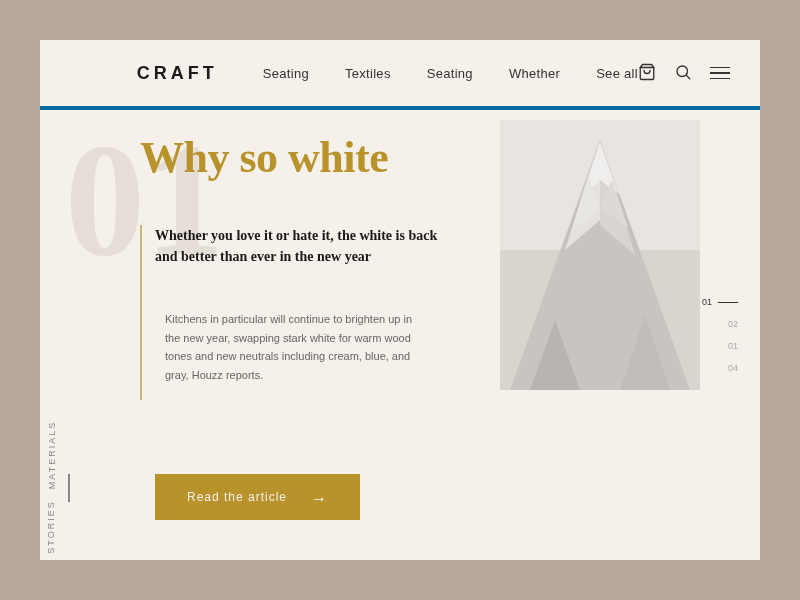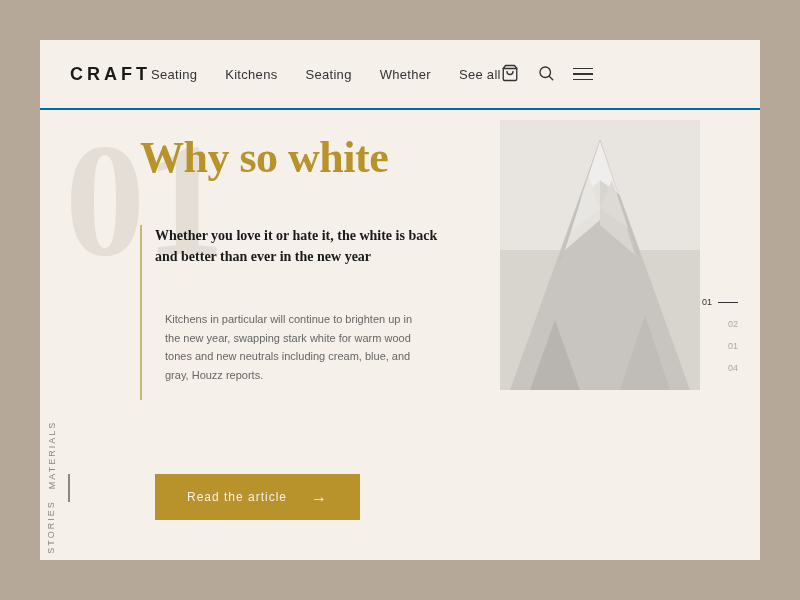--- a/index.html
+++ b/index.html
@@ -20,40 +20,41 @@
       height: 520px;
       background-color: #f5f0ea;
       position: relative;
       overflow: hidden;
     }
 
     
     .header {
       display: flex;
       align-items: center;
-      justify-content: flex-start;
+      justify-content: flex-end;
       padding: 0 30px;
       height: 70px;
-      border-bottom: 2px solid #0369a1;
+      border-bottom: 4px solid #0369a1;
       position: relative;
       z-index: 10;
     }
 
     .logo {
       font-family: Arial, sans-serif;
       font-weight: 700;
       font-size: 18px;
       letter-spacing: 4px;
       color: #1a1a1a;
     }
 
     .nav-links {
       display: flex;
-      gap: 28px;
-      align-items: center;
+      gap: 36px;
+      align-items: center;
+      margin-left: 45px;
     }
 
     .nav-link {
       font-family: Arial, sans-serif;
       font-size: 13px;
       color: #333;
       text-decoration: none;
       cursor: pointer;
       letter-spacing: 0.3px;
     }
@@ -276,21 +277,21 @@
 </head>
 <body>
 
 <div class="card">
 
   <header class="header">
     <div class="logo">CRAFT</div>
 
     <nav class="nav-links">
       <a class="nav-link">Seating</a>
-      <a class="nav-link">Kitchens</a>
+      <a class="nav-link">Textiles</a>
       <a class="nav-link">Seating</a>
       <a class="nav-link">Whether</a>
       <a class="nav-link">See all</a>
     </nav>
 
     <div class="nav-icons">
 
       <span class="nav-icon">
         <svg width="18" height="18" viewBox="0 0 24 24" fill="none" stroke="#333" stroke-width="1.8" stroke-linecap="round" stroke-linejoin="round">
           <path d="M6 2L3 6v14a2 2 0 002 2h14a2 2 0 002-2V6l-3-4z"></path>

